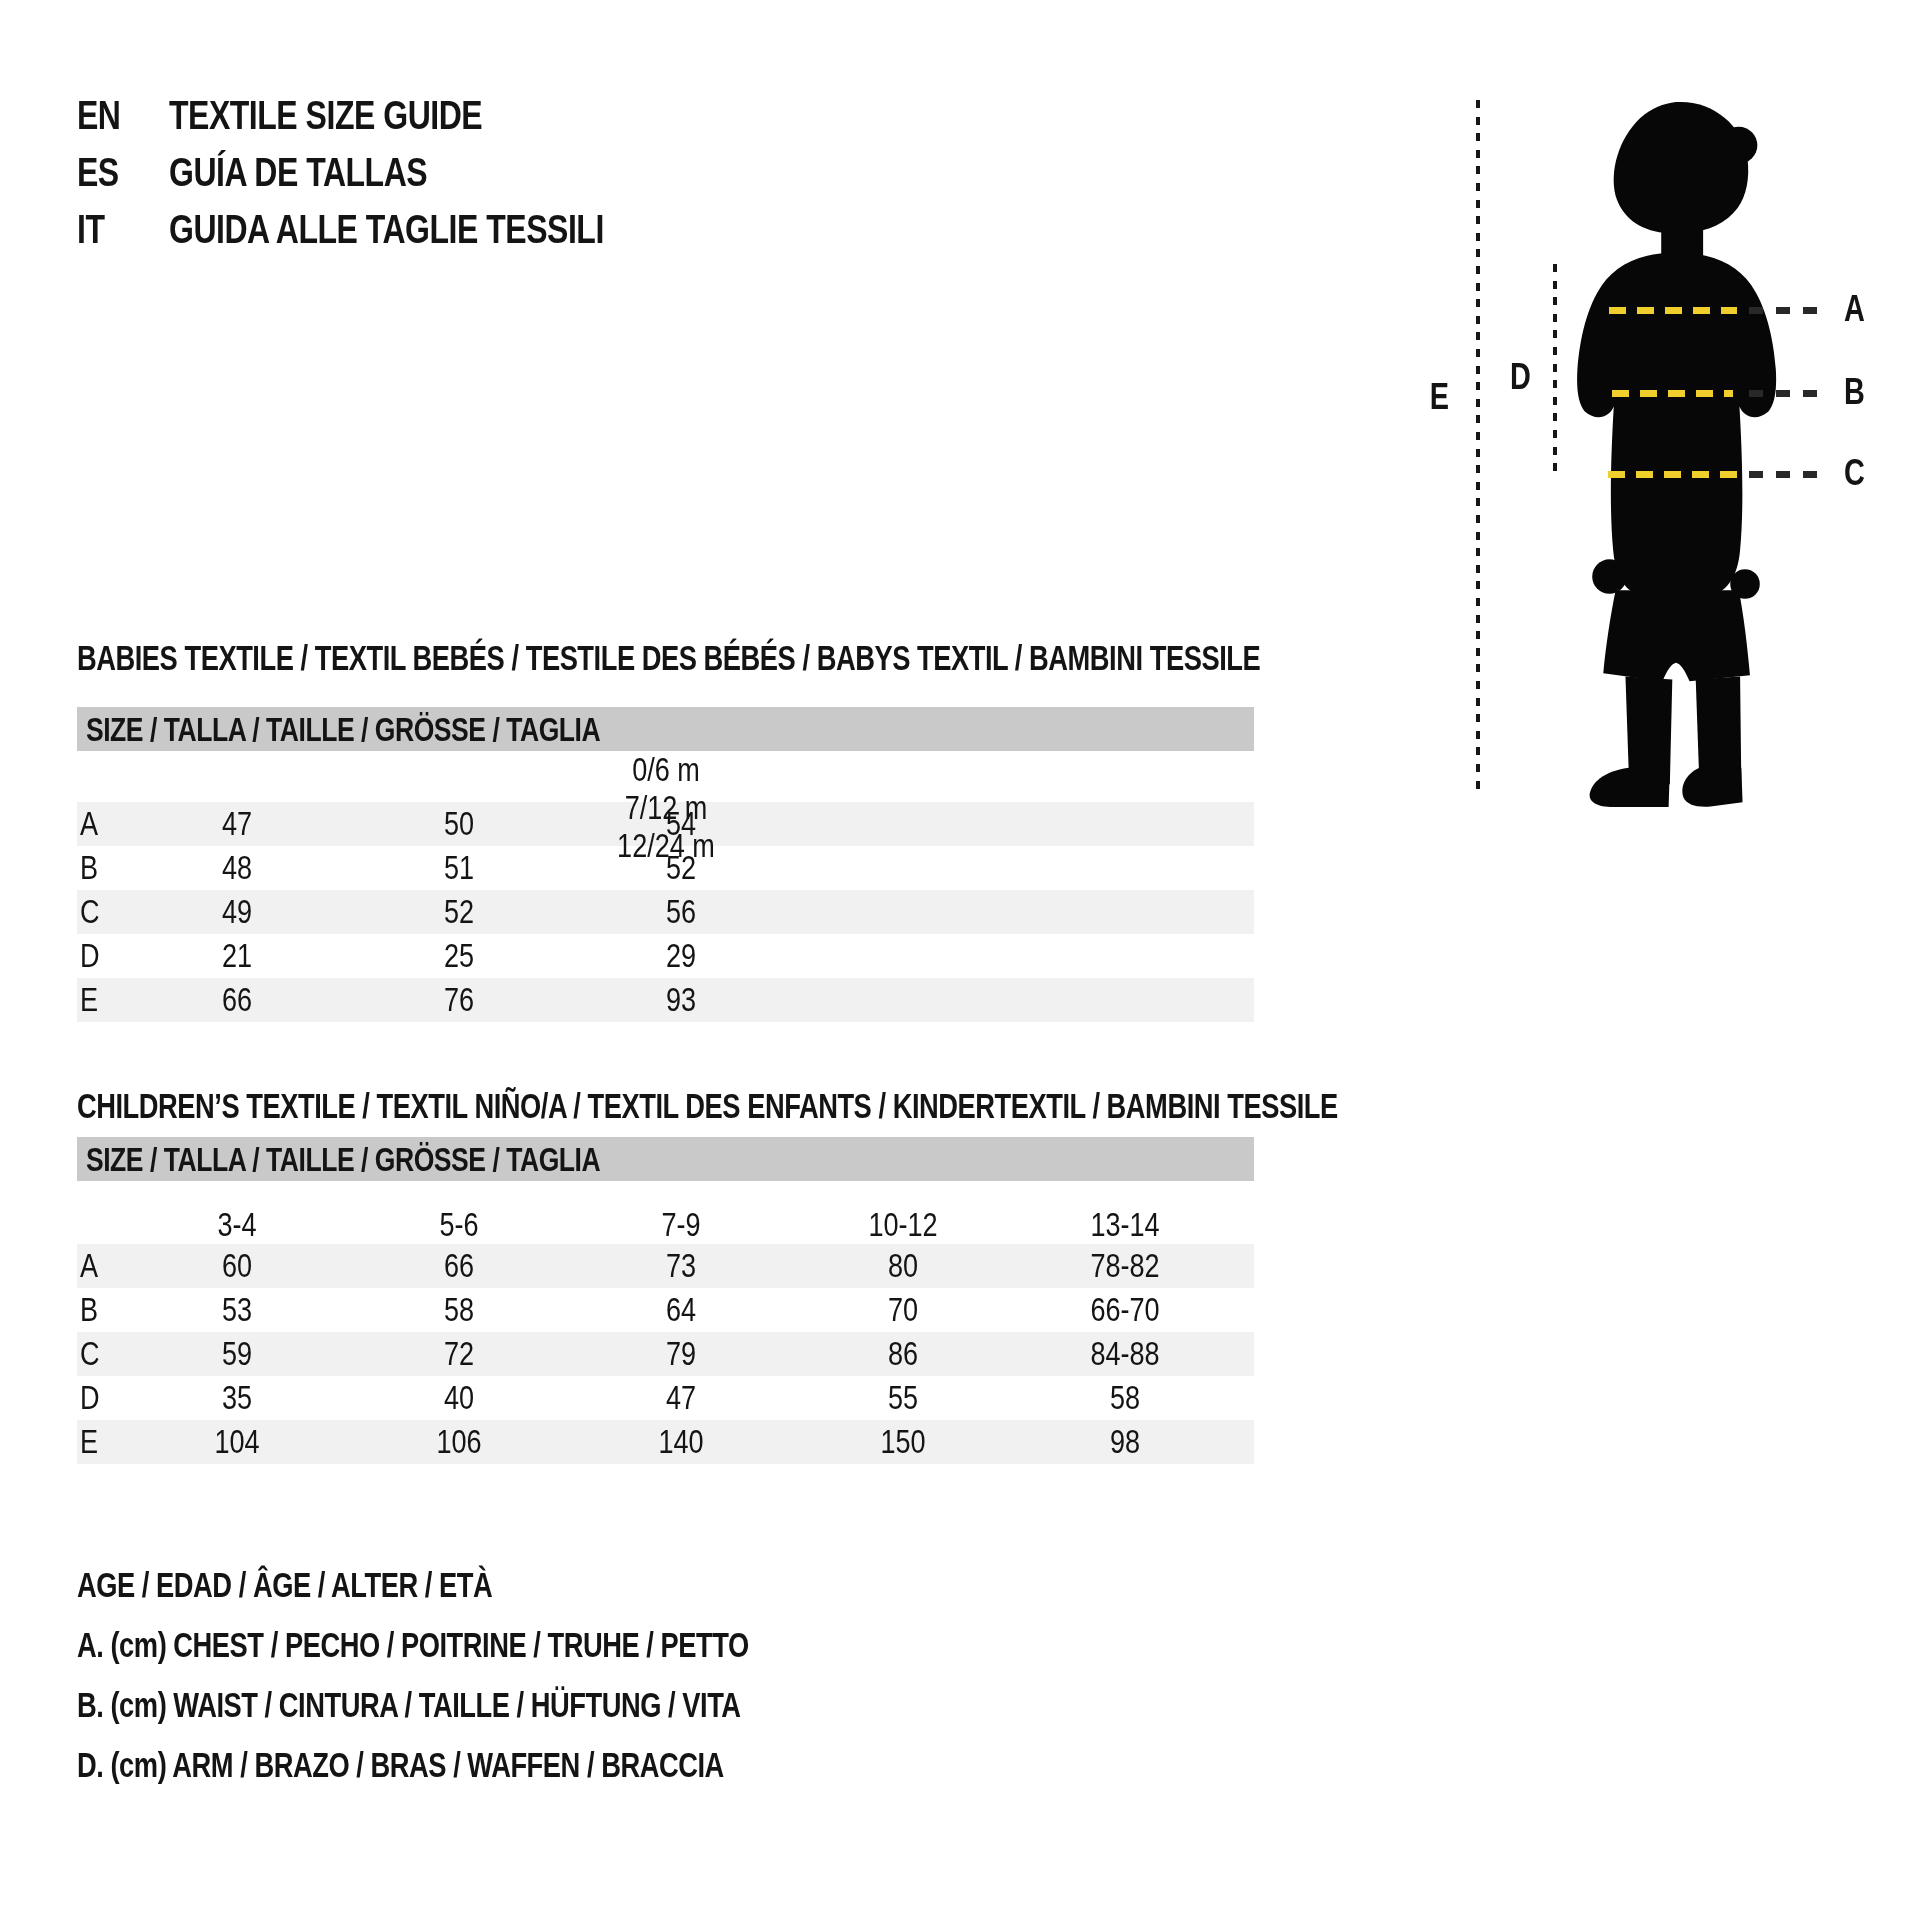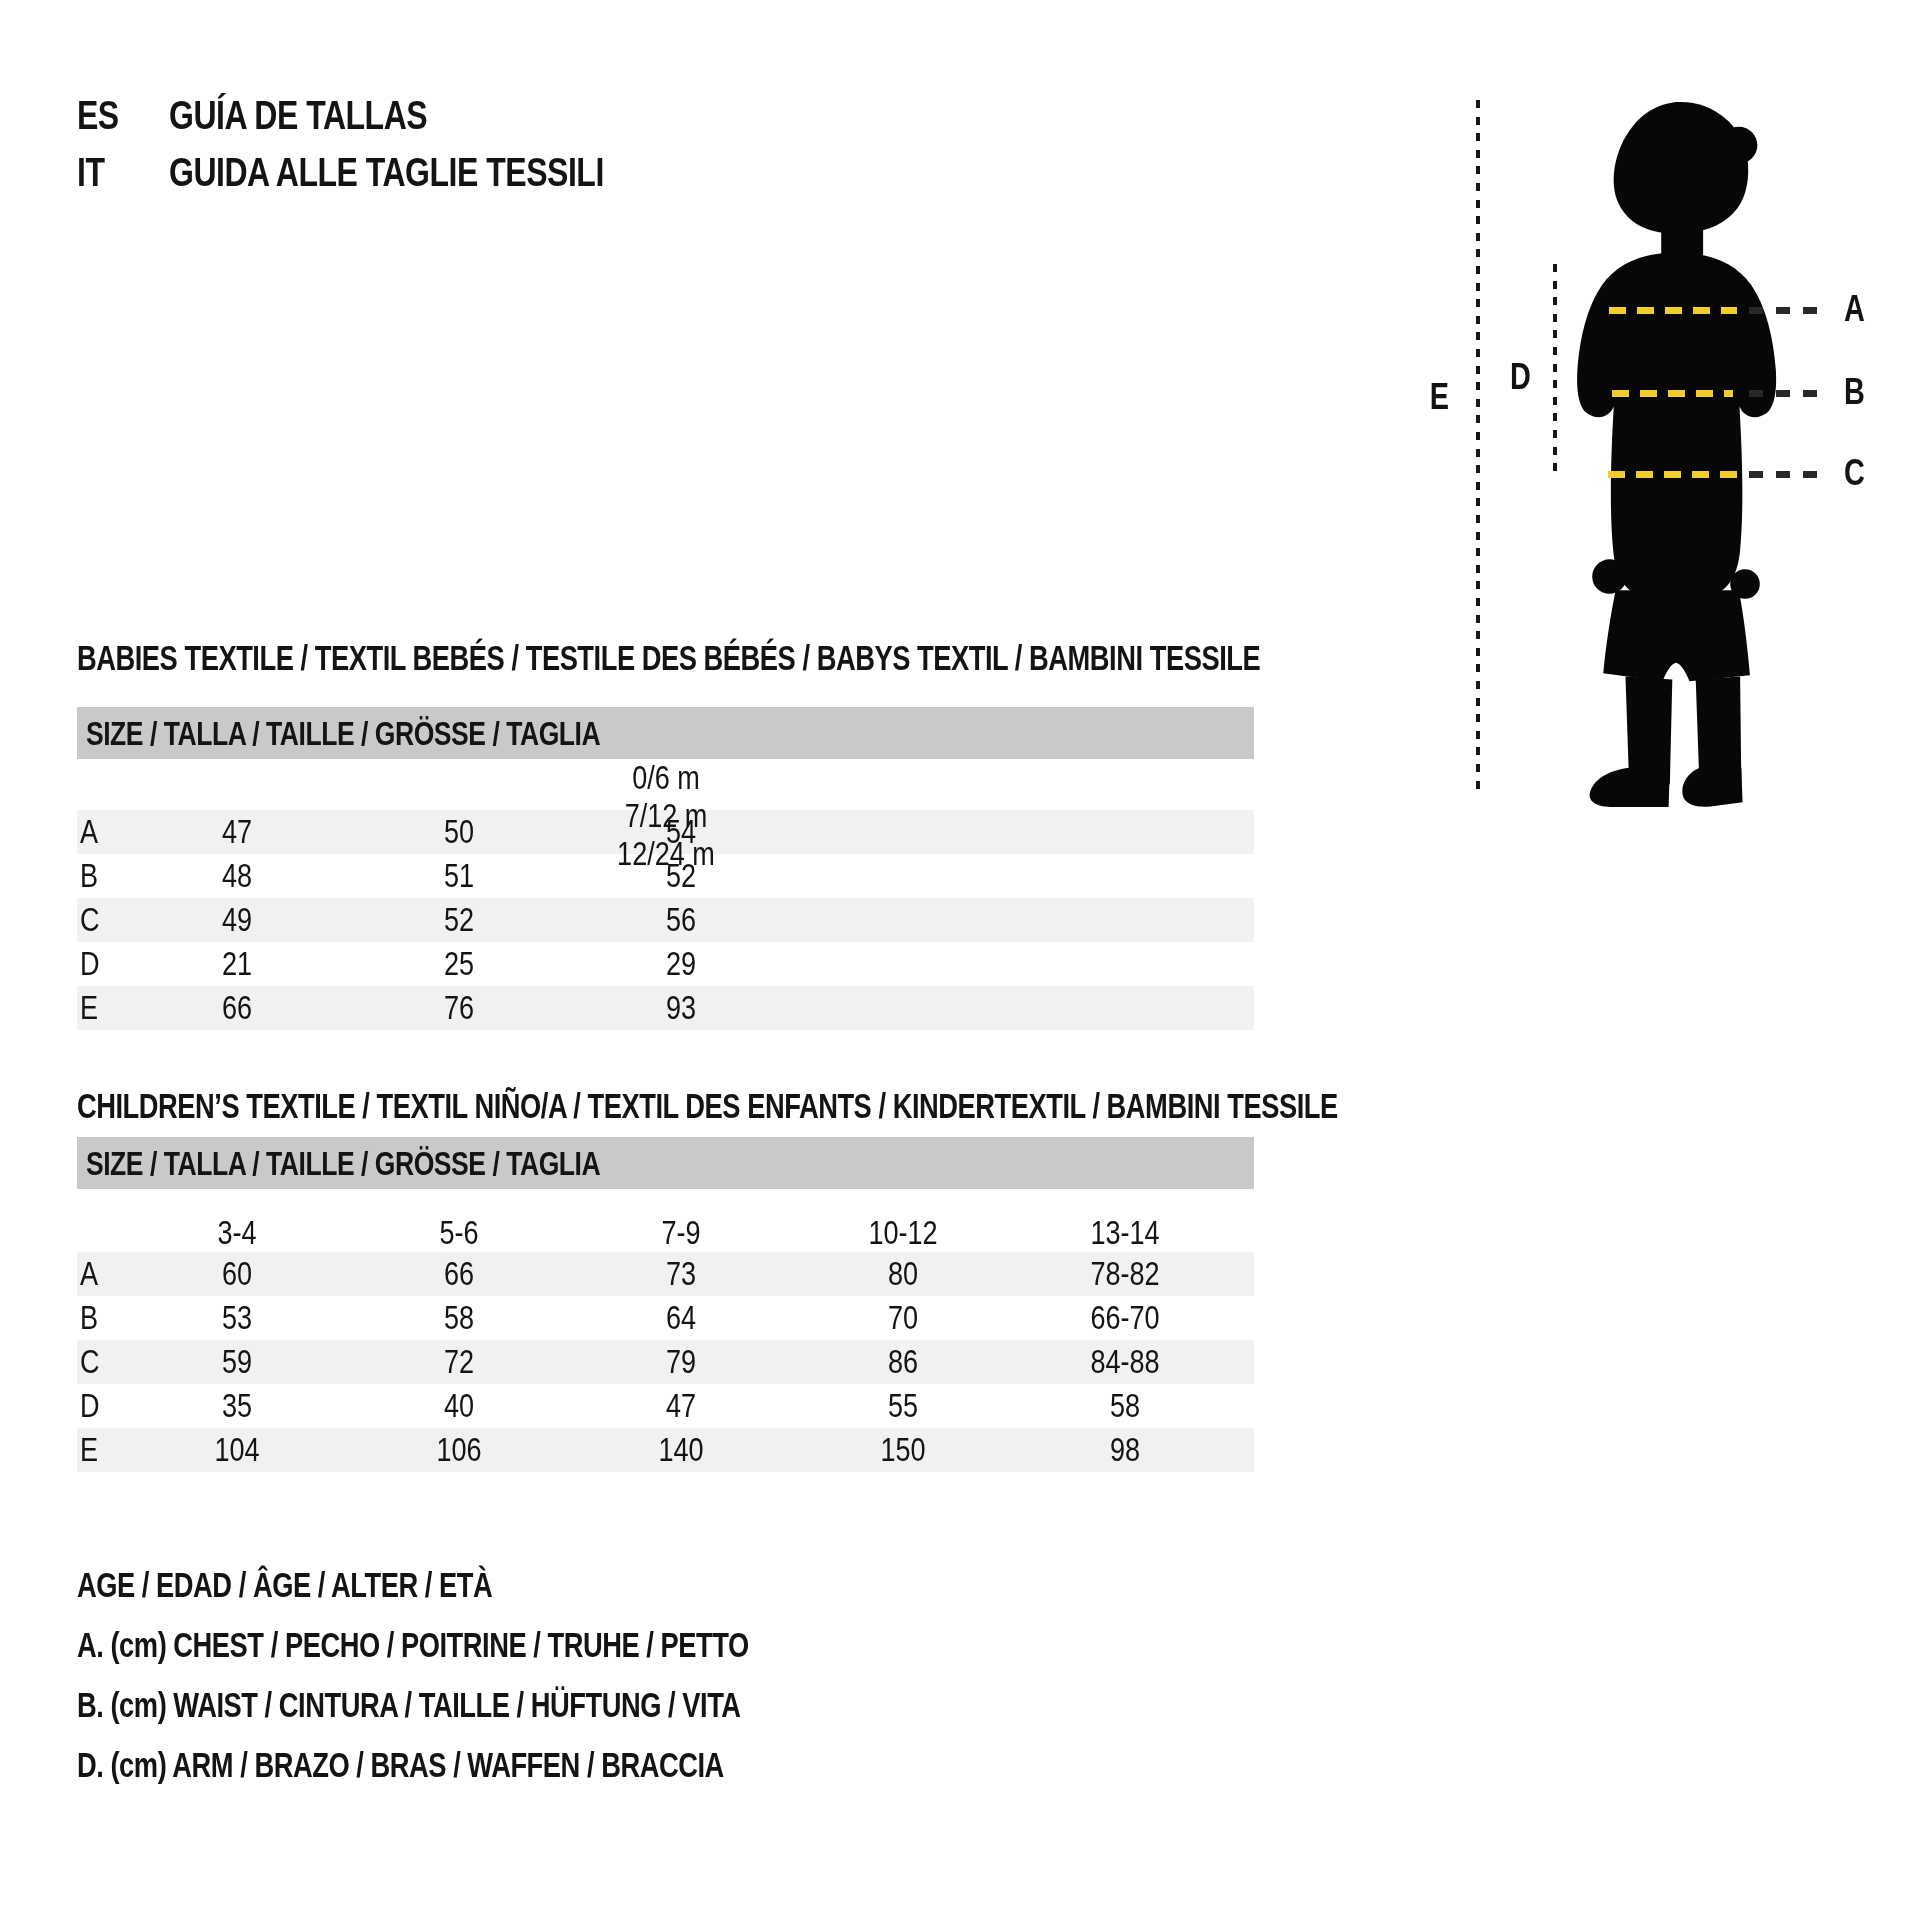--- a/index.html
+++ b/index.html
@@ -17,21 +17,21 @@
 
   
   .section-title{position:absolute;left:77px;font-size:35px;font-weight:700;letter-spacing:-0.6px;white-space:nowrap;}
   .title-babies{top:638px;}
   .title-children{top:1086px;}
 
   
   .sizetable{position:absolute;left:77px;width:1177px;}
   .t-babies{top:707px;}
   .t-children{top:1137px;}
-  .size-bar{height:52px;background:#C9C9C9;display:flex;align-items:center;padding-left:8.6px;box-sizing:border-box;font-size:34px;font-weight:700;letter-spacing:-0.6px;text-align:center;}
+  .size-bar{height:44px;background:#C9C9C9;display:flex;align-items:center;padding-left:8.6px;box-sizing:border-box;font-size:34px;font-weight:700;letter-spacing:-0.6px;text-align:center;}
   .colhead{display:flex;align-items:center;font-size:33px;font-weight:400;}
   .ch-babies{height:51px;flex-direction:column;}
   .ch-children{height:63px;align-items:flex-end;}
   .trow{display:flex;align-items:center;height:44px;font-size:33px;font-weight:400;}
   .trow.odd{background:#F1F1F1;}
   .lab{width:49px;padding-left:3.7px;box-sizing:border-box;text-align:left;transform:scaleX(0.82);transform-origin:left center;}
   .cell{width:222px;text-align:center;transform:scaleX(0.82);transform-origin:center;}
 
   
   .legend{position:absolute;left:77px;top:1565px;}
@@ -58,20 +58,24 @@
   .fl-e{left:1427px;top:376px;}
   .silhouette{position:absolute;left:1565px;top:91px;width:222px;height:721px;}
 </style>
 </head>
 <body>
 
 <div class="canvas">
 
   <div class="langs">
     <div class="lang-row">
+      <span class="lang-code"><span class="cx cxl">EN</span></span>
+      <span class="cx cxl">TEXTILE SIZE GUIDE</span>
+    </div>
+    <div class="lang-row">
       <span class="lang-code"><span class="cx cxl">ES</span></span>
       <span class="cx cxl">GUÍA DE TALLAS</span>
     </div>
     <div class="lang-row">
       <span class="lang-code"><span class="cx cxl">IT</span></span>
       <span class="cx cxl">GUIDA ALLE TAGLIE TESSILI</span>
     </div>
   </div>
 
   <div class="vdots line-e"></div>

